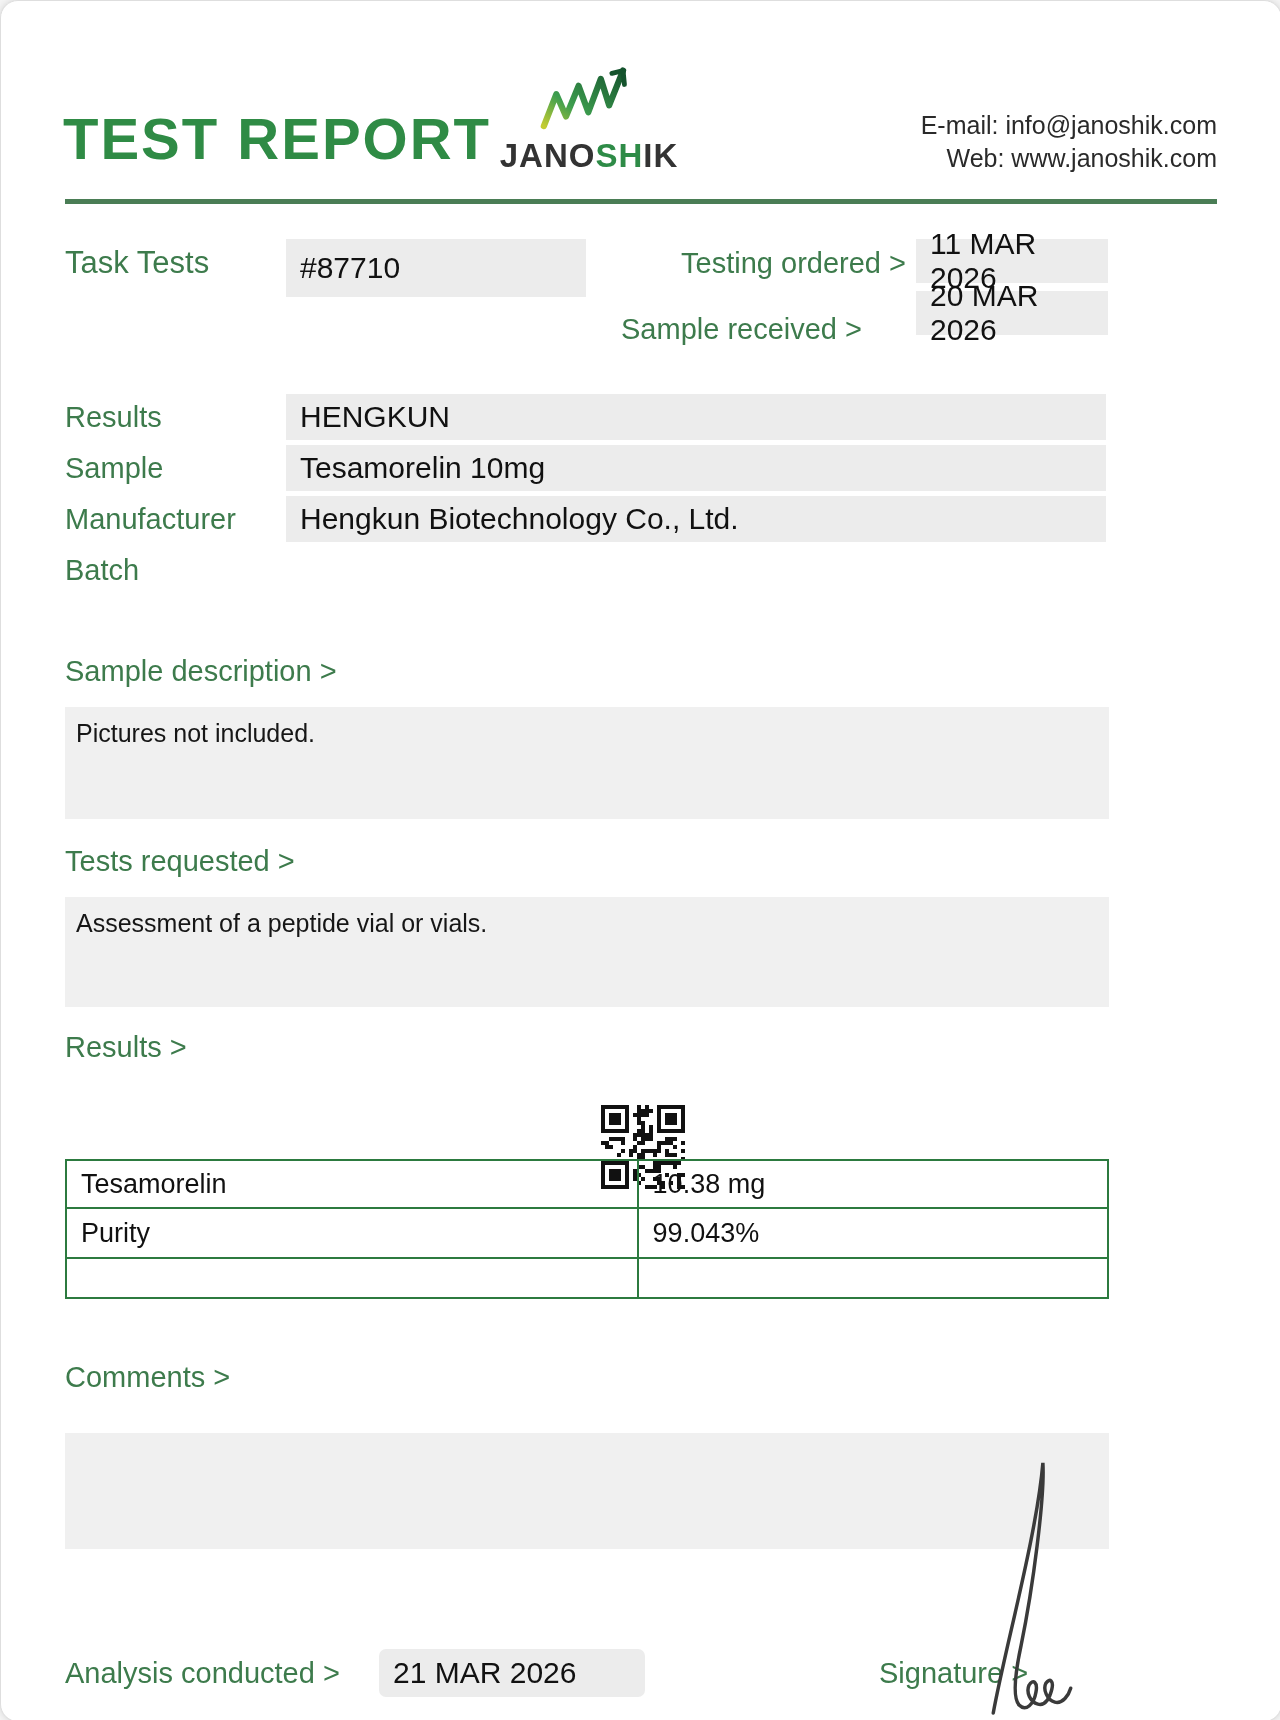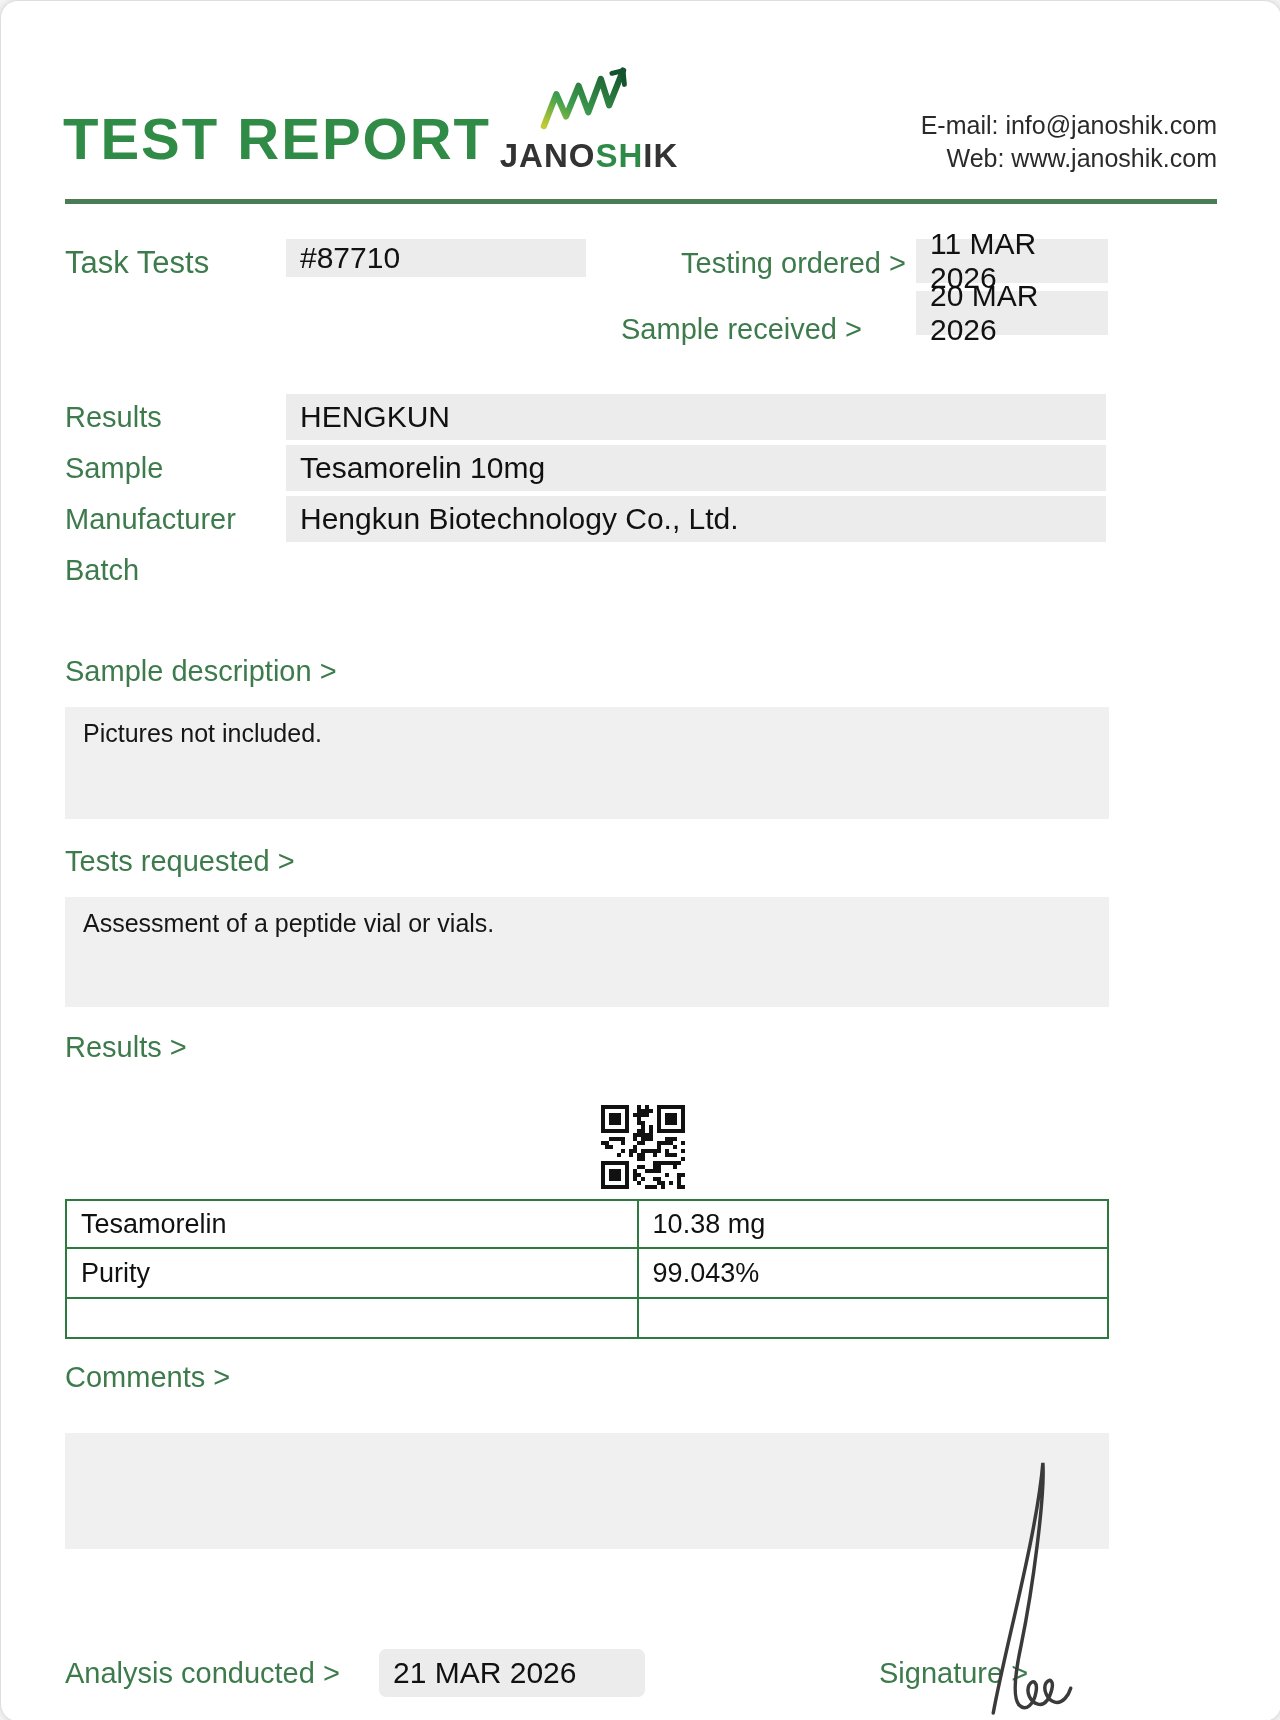--- a/index.html
+++ b/index.html
@@ -14,38 +14,38 @@
   .title{left:62px;top:104px;font-size:58px;font-weight:700;letter-spacing:2px;color:#2f8b45;}
   .logo{left:488px;top:64px;width:200px;text-align:center;}
   .logo-text{font-size:33px;font-weight:700;letter-spacing:1px;color:#333;margin-top:2px;}
   .logo-text .green{color:#2e8b47;}
   .contact{right:64px;top:108px;text-align:right;font-size:25px;line-height:33px;color:#2a2a2a;}
   .divider{left:64px;top:198px;width:1152px;height:5px;background:#4a7d55;}
   
   .glabel{color:#3d7b4c;font-size:29px;}
   .field{background:#ececec;font-size:30px;color:#111;display:flex;align-items:center;padding-left:14px;box-sizing:border-box;}
   .task-label{left:64px;top:244px;font-size:31px;}
-  .task-field{left:285px;top:238px;width:300px;height:38px;}
+  .task-field{left:285px;top:238px;width:300px;height:58px;}
   .date-label1{left:620px;top:246px;width:285px;text-align:right;}
   .date-field1{left:915px;top:238px;width:192px;height:44px;}
   .date-label2{left:620px;top:312px;width:285px;text-align:left;}
   .date-field2{left:915px;top:290px;width:192px;height:44px;}
   .ilabel{left:64px;width:220px;height:46px;display:flex;align-items:center;}
   .ifield{left:285px;width:820px;height:46px;}
   .r0{top:393px;} .r1{top:444px;} .r2{top:495px;} .r3{top:546px;}
   
   .sec-h{left:64px;font-size:29px;color:#3d7b4c;}
   .gbox{left:64px;width:1044px;background:#f0f0f0;font-size:25px;color:#161616;
-        padding:12px 18px;box-sizing:border-box;}
+        padding:12px 11px;box-sizing:border-box;}
   .h-desc{top:654px;} .box-desc{top:706px;height:112px;}
   .h-tests{top:844px;} .box-tests{top:896px;height:110px;}
   .h-results{top:1030px;}
   .qr{left:600px;top:1104px;width:84px;height:84px;}
   
-  .rtable{left:64px;top:1198px;width:1044px;border-collapse:collapse;}
+  .rtable{left:64px;top:1158px;width:1044px;border-collapse:collapse;}
   .rtable td{border:2px solid #2c7a3f;font-size:27px;color:#111;padding:0 0 0 14px;}
   .rtable .c1{width:574px;} .rtable .c2{width:470px;}
   .rtable tr.tr0 td{height:46px;} .rtable tr.tr1 td{height:48px;} .rtable tr.tr2 td{height:38px;}
   .h-comments{top:1360px;} .box-comments{top:1432px;height:116px;}
   
   .analysis-label{left:64px;top:1656px;}
   .analysis-field{left:378px;top:1648px;width:266px;height:48px;border-radius:7px;}
   .sig-label{left:878px;top:1656px;}
   .signature{left:962px;top:1448px;width:130px;height:268px;z-index:5;}
 </style>

